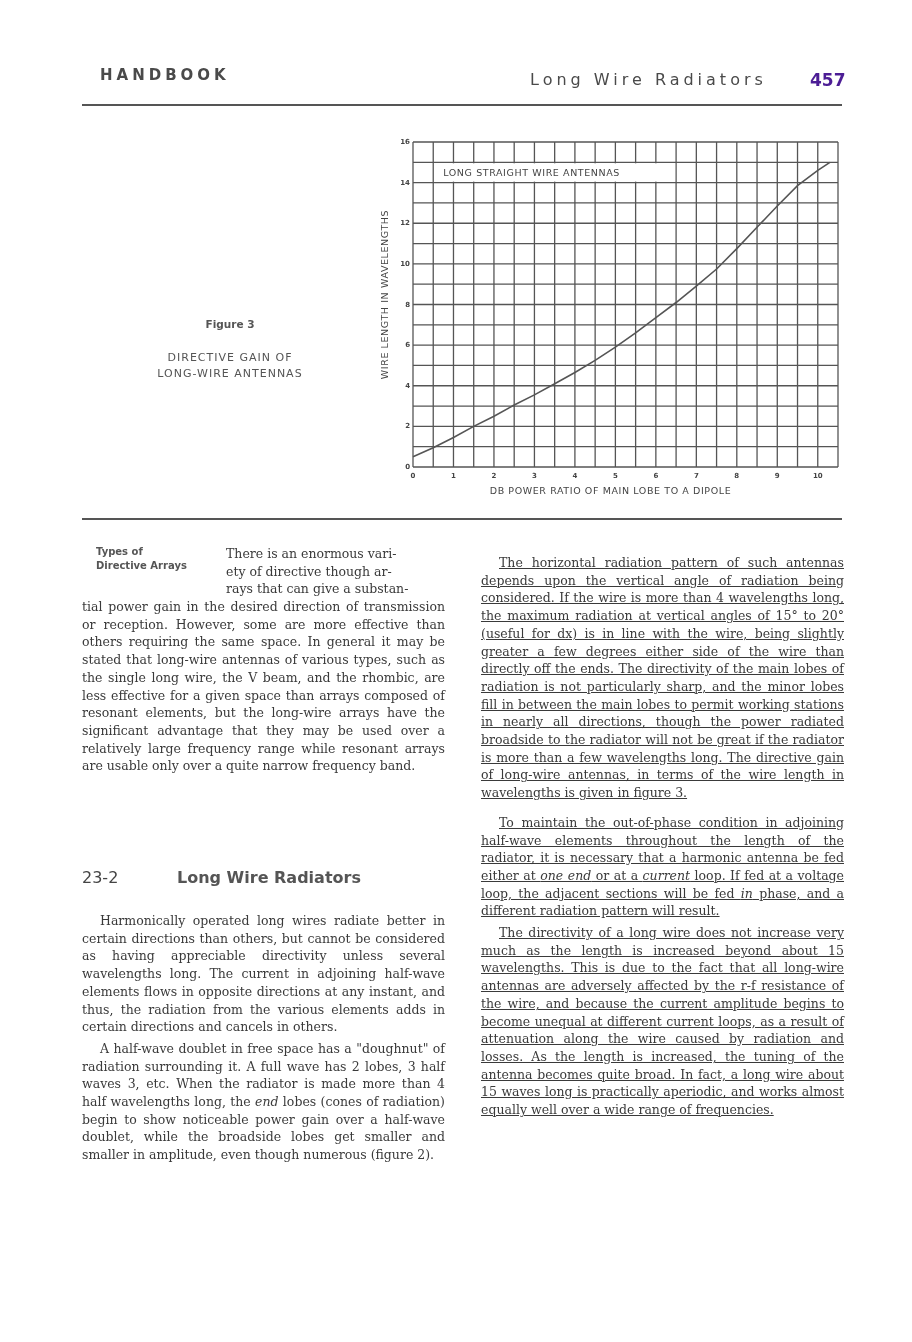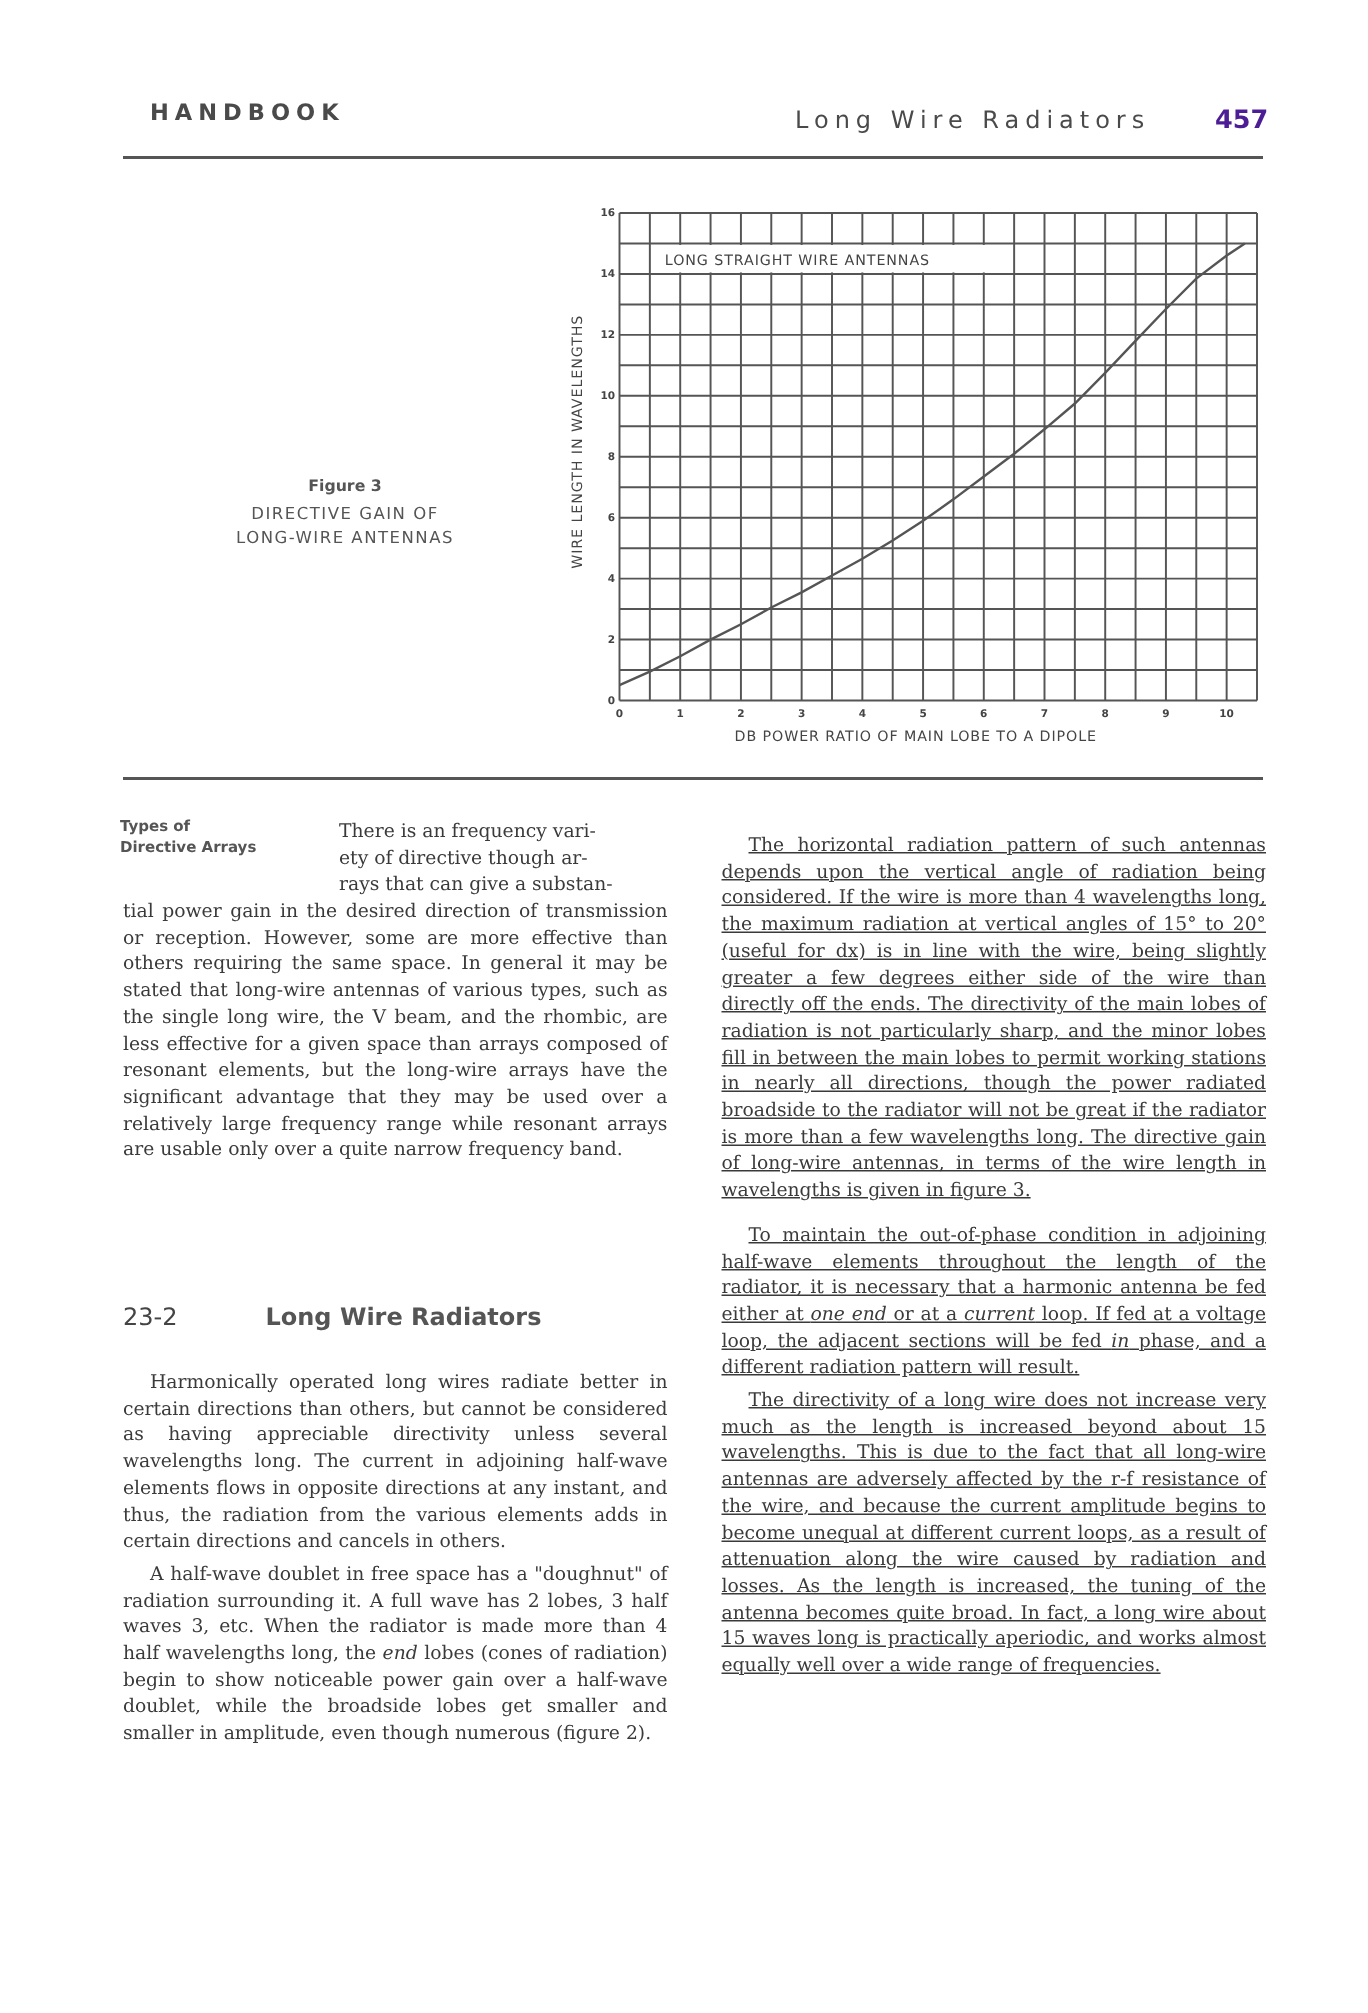--- a/index.html
+++ b/index.html
@@ -2,27 +2,27 @@
 <html><head>
 <meta charset="utf-8">
 <style>
   html, body { margin: 0; padding: 0; background: #ffffff; }
   body { width: 912px; height: 1342px; position: relative; overflow: hidden; color: #3a3a3a; }
   .header-left { position: absolute; left: 100px; top: 66px; font-family: "DejaVu Sans", sans-serif; font-weight: bold; font-size: 15px; letter-spacing: 4px; color: #4a4a4a; }
   .header-right { position: absolute; left: 530px; top: 70px; font-family: "DejaVu Sans", sans-serif; font-size: 16px; letter-spacing: 4px; color: #4a4a4a; }
   .page-num { position: absolute; left: 810px; top: 70px; font-family: "DejaVu Sans", sans-serif; font-weight: bold; font-size: 17px; color: #4c1d95; }
   .rule { position: absolute; left: 82px; width: 760px; height: 2px; background: #555; }
   .caption { position: absolute; left: 130px; top: 318px; width: 200px; text-align: center; font-family: "DejaVu Sans", sans-serif; color: #555; }
-  .caption .fig { font-size: 10.5px; font-weight: bold; margin-bottom: 5px; }
+  .caption .fig { font-size: 10.5px; font-weight: bold; margin-bottom: 20px; }
   .caption .title { font-size: 11px; font-weight: normal; letter-spacing: 1px; line-height: 16px; }
   svg#chart { position: absolute; left: 370px; top: 130px; }
   .col { position: absolute; font-family: "DejaVu Serif", serif; font-size: 12.5px; line-height: 17.7px; color: #3a3a3a; text-align: justify; }
   .col p { margin: 0; }
   .col .indent { text-indent: 18px; }
-  .side-head { position: absolute; left: 80px; top: 545px; font-family: "DejaVu Sans", sans-serif; font-size: 10px; font-weight: bold; line-height: 14px; color: #555; }
+  .side-head { position: absolute; left: 96px; top: 545px; font-family: "DejaVu Sans", sans-serif; font-size: 10px; font-weight: bold; line-height: 14px; color: #555; }
   .section-num { position: absolute; left: 82px; top: 868px; font-family: "DejaVu Sans", sans-serif; font-size: 16px; color: #444; }
   .section-title { position: absolute; left: 177px; top: 868px; font-family: "DejaVu Sans", sans-serif; font-size: 16px; font-weight: bold; color: #555; }
   em { font-style: italic; }
 </style>
 </head>
 <body>
 
 <div class="header-left">HANDBOOK</div>
 <div class="header-right">Long Wire Radiators</div>
 <div class="page-num">457</div>
@@ -107,21 +107,21 @@
   <text id="ylabel" font-family="DejaVu Sans, sans-serif" font-size="9.5" letter-spacing="0.6" fill="#444" text-anchor="middle" x="18" y="164.5" transform="rotate(-90 18 164.5)">WIRE LENGTH IN WAVELENGTHS</text>
 </svg>
 
 <div class="rule" style="top:518px;"></div>
 
 <div class="side-head">
   <div>Types of</div>
   <div>Directive Arrays</div>
 </div>
 <div class="col" style="left:226px; top:545px; width:219px;">
-  <p>There is an frequency vari-</p>
+  <p>There is an enormous vari-</p>
   <p>ety of directive though ar-</p>
   <p>rays that can give a substan-</p>
 </div>
 <div class="col" style="left:82px; top:598px; width:363px;">
   <p>tial power gain in the desired direction of transmission or reception. However, some are more effective than others requiring the same space. In general it may be stated that long-wire antennas of various types, such as the single long wire, the V beam, and the rhombic, are less effective for a given space than arrays composed of resonant elements, but the long-wire arrays have the significant advantage that they may be used over a relatively large frequency range while resonant arrays are usable only over a quite narrow frequency band.</p>
 </div>
 
 <div class="section-num">23-2</div>
 <div class="section-title">Long Wire Radiators</div>
 

